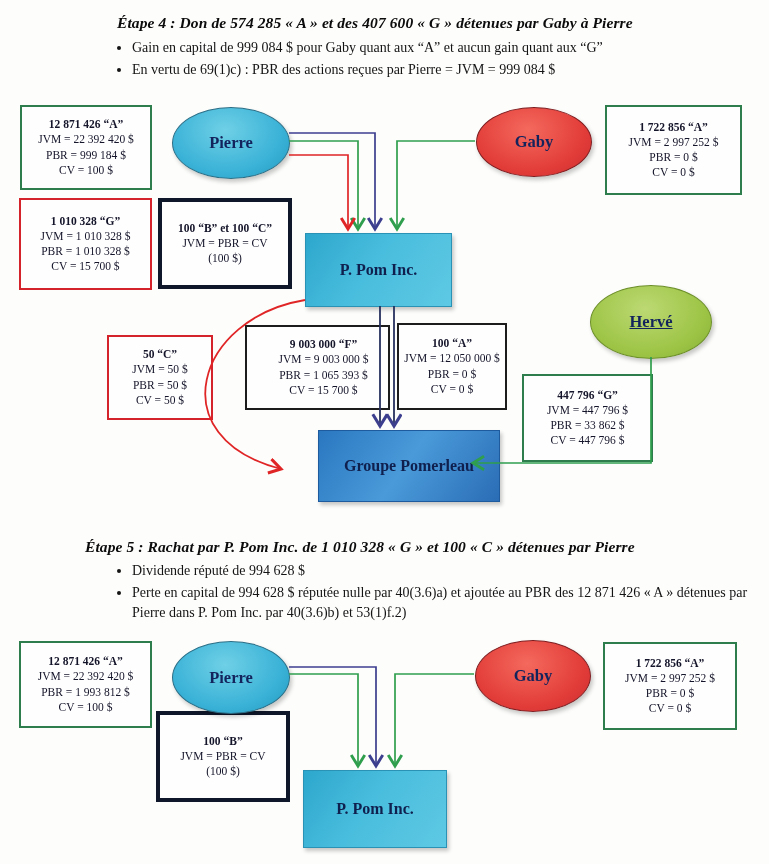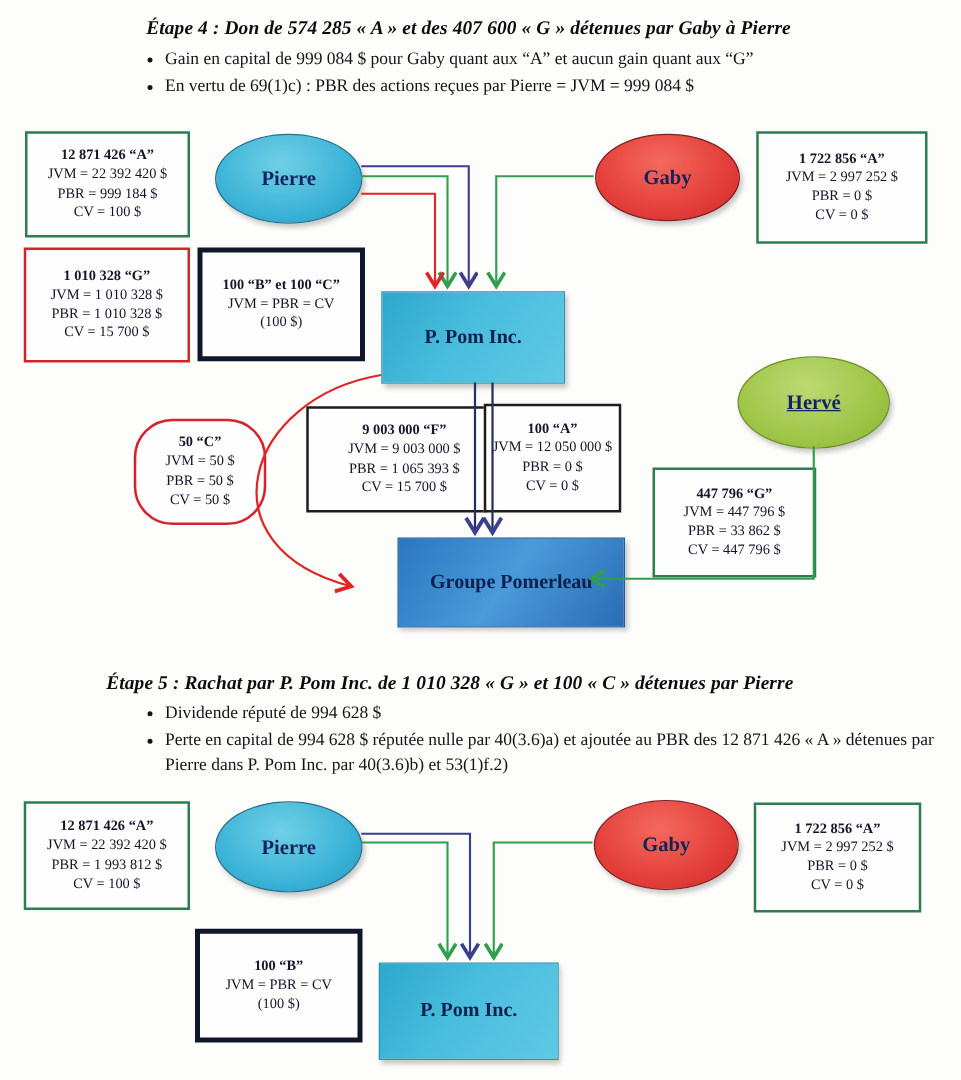--- a/index.html
+++ b/index.html
@@ -74,35 +74,35 @@
   <div>(100 $)</div>
 </div>
 
 <div class="infobox b-green" style="left:605px;top:105px;width:133px;height:86px;">
   <div class="hd">1 722 856 “A”</div>
   <div>JVM = 2 997 252 $</div>
   <div>PBR = 0 $</div>
   <div>CV = 0 $</div>
 </div>
 
-<div class="infobox b-red" style="left:107px;top:335px;width:102px;height:81px;border-radius:31px;">
+<div class="infobox b-red" style="left:107px;top:335px;width:102px;height:81px;">
   <div class="hd">50 “C”</div>
   <div>JVM = 50 $</div>
   <div>PBR = 50 $</div>
   <div>CV = 50 $</div>
 </div>
 
 <div class="infobox b-black" style="left:245px;top:325px;width:129px;height:81px;padding-left:12px;">
   <div class="hd">9 003 000 “F”</div>
   <div>JVM = 9 003 000 $</div>
   <div>PBR = 1 065 393 $</div>
   <div>CV = 15 700 $</div>
 </div>
 
-<div class="infobox b-black" style="left:387px;top:323px;width:106px;height:83px;">
+<div class="infobox b-black" style="left:397px;top:323px;width:106px;height:83px;">
   <div class="hd">100 “A”</div>
   <div>JVM = 12 050 000 $</div>
   <div>PBR = 0 $</div>
   <div>CV = 0 $</div>
 </div>
 
 <div class="infobox b-green" style="left:522px;top:374px;width:127px;height:84px;">
   <div class="hd">447 796 “G”</div>
   <div>JVM = 447 796 $</div>
   <div>PBR = 33 862 $</div>
@@ -138,21 +138,21 @@
   <div>CV = 100 $</div>
 </div>
 
 <div class="infobox b-green" style="left:603px;top:642px;width:130px;height:84px;">
   <div class="hd">1 722 856 “A”</div>
   <div>JVM = 2 997 252 $</div>
   <div>PBR = 0 $</div>
   <div>CV = 0 $</div>
 </div>
 
-<div class="infobox b-navy" style="left:156px;top:743px;width:126px;height:83px;align-items:center;">
+<div class="infobox b-navy" style="left:156px;top:711px;width:126px;height:83px;align-items:center;">
   <div class="hd">100 “B”</div>
   <div>JVM = PBR = CV</div>
   <div>(100 $)</div>
 </div>
 
 <div class="ellipse e-pierre" style="left:172px;top:641px;width:116px;height:71px;">
   <span>Pierre</span>
 </div>
 <div class="ellipse e-gaby" style="left:475px;top:640px;width:114px;height:70px;">
   <span>Gaby</span>

